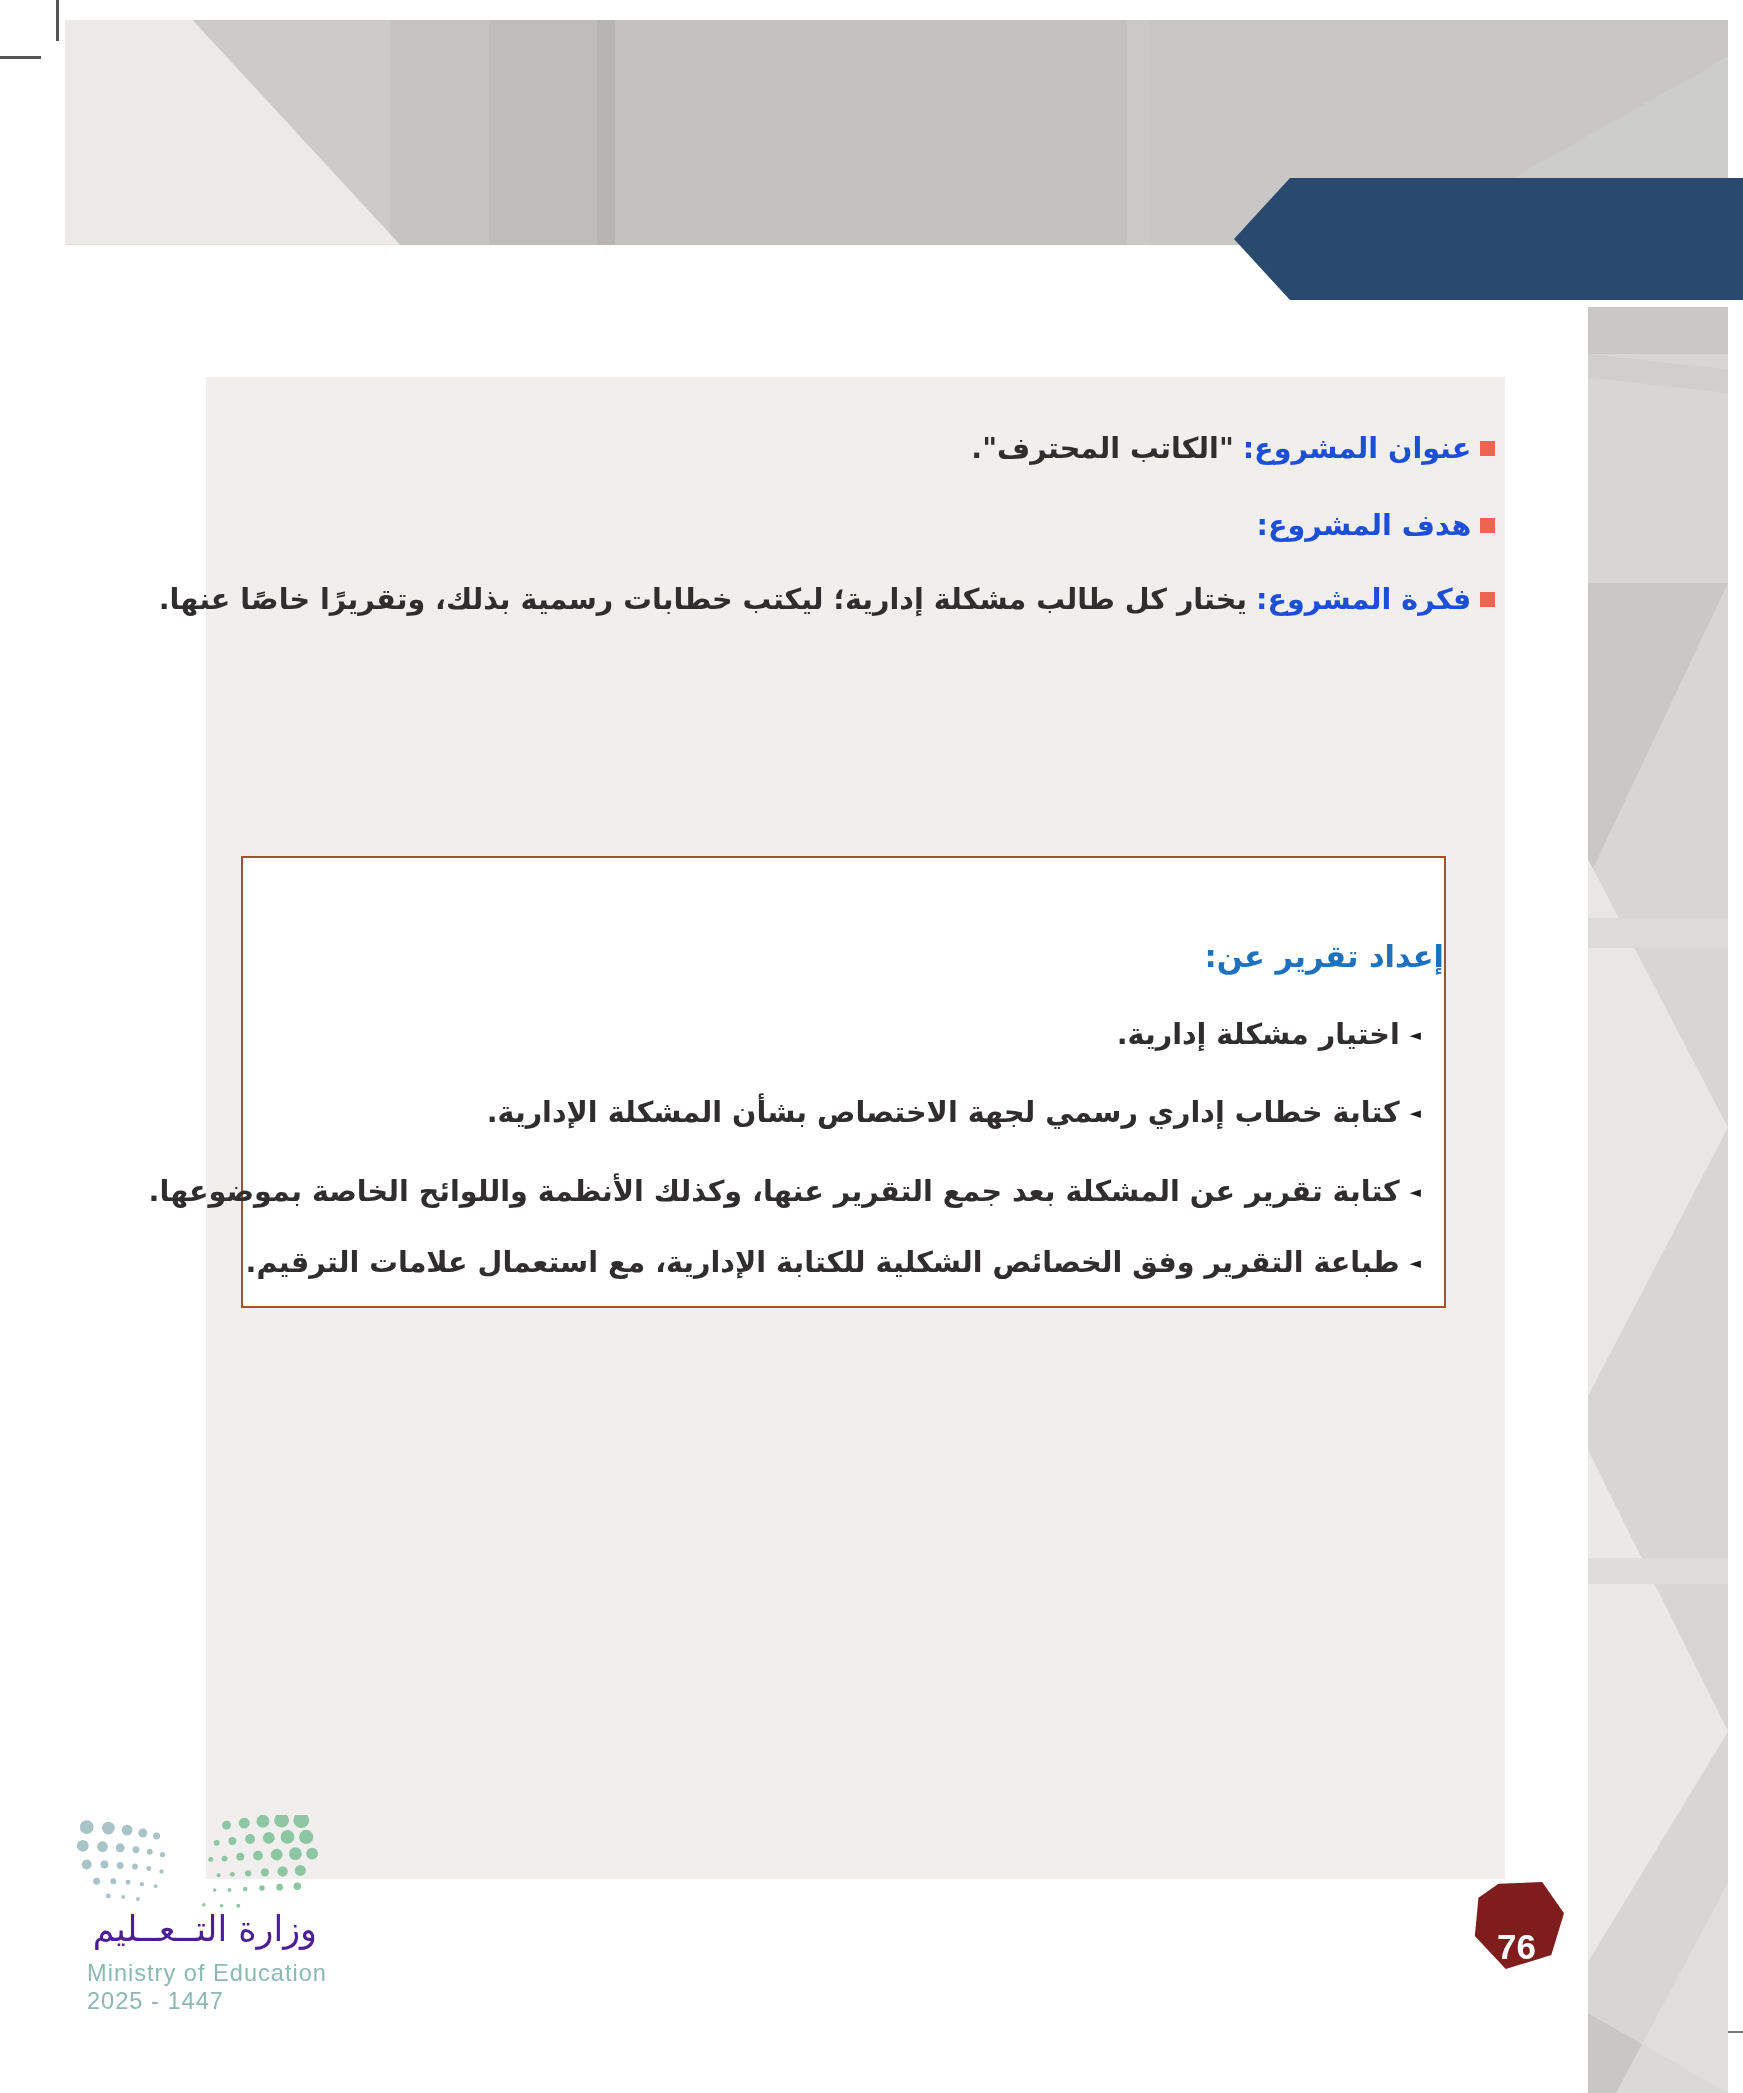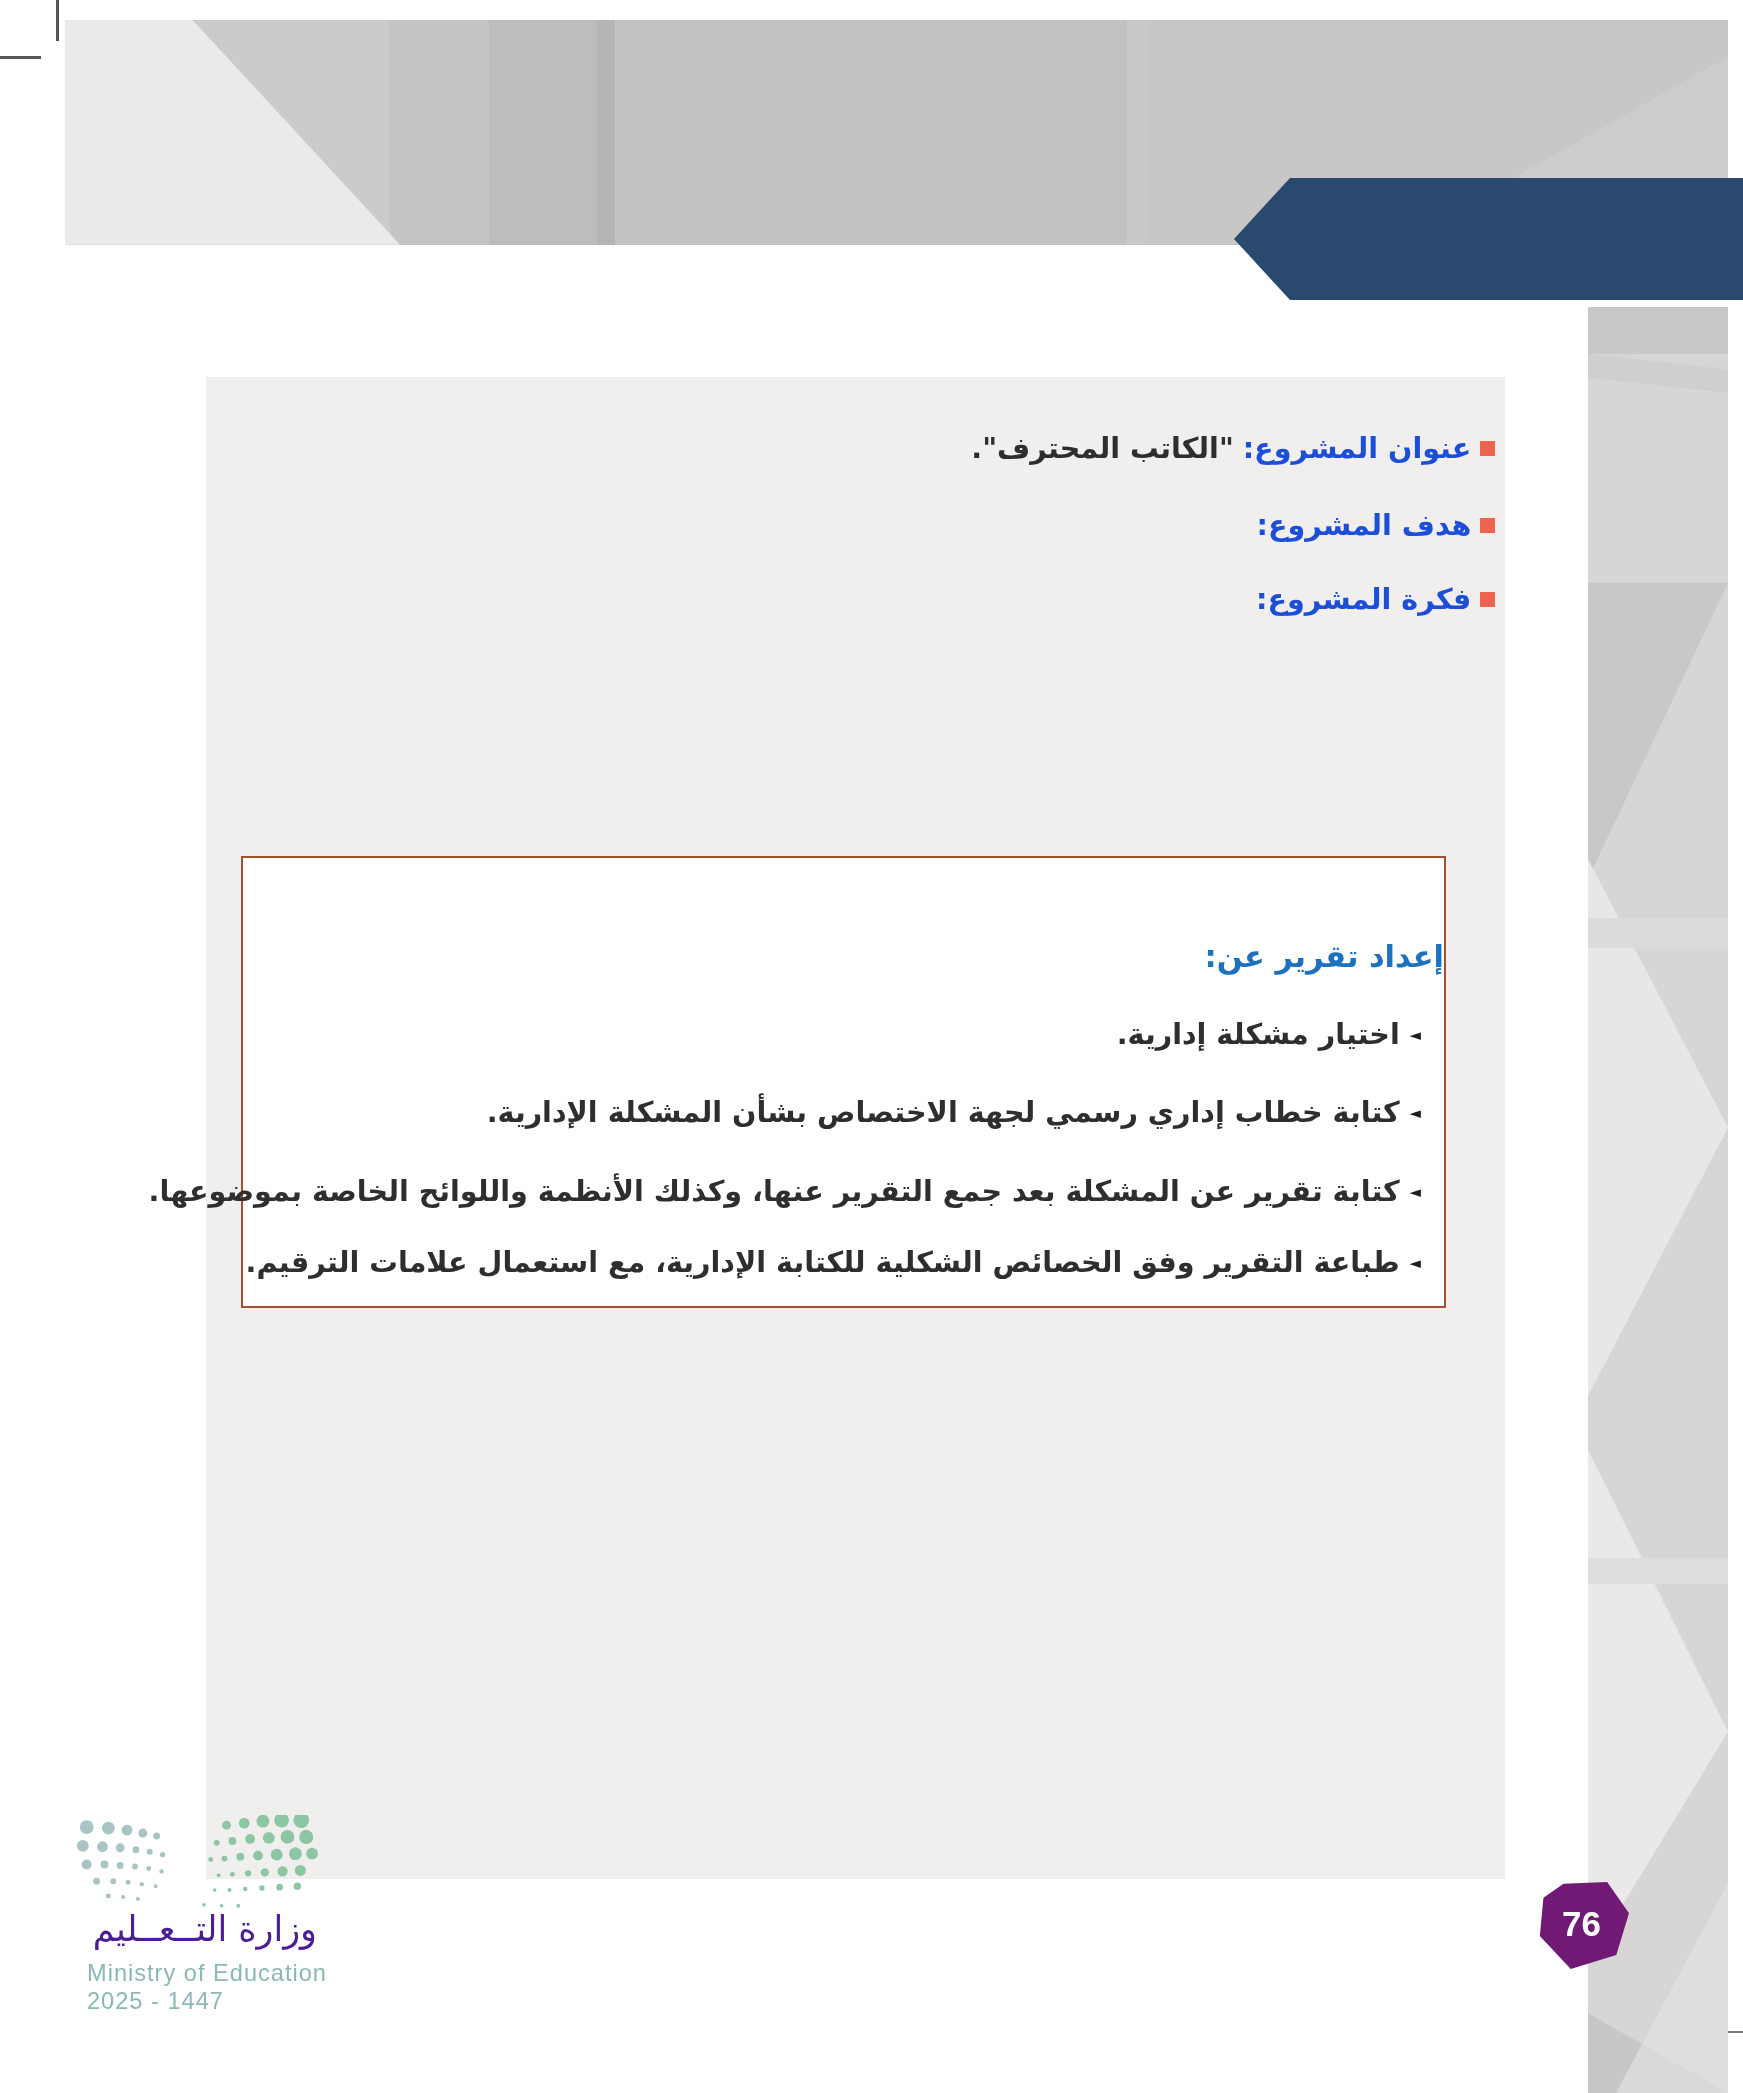--- a/index.html
+++ b/index.html
@@ -96,25 +96,25 @@
   
   .logo-dots { position:absolute; left:69px; top:1815px; width:251px; height:99px; }
   .logo-ar { position:absolute; left:69px; top:1909px; width:248px; direction:rtl;
       text-align:right; font-size:35px; color:#4c1d95; }
   .logo-en { position:absolute; left:87px; top:1960px; font-size:23.6px; letter-spacing:1px;
       color:#8bb8b4; font-family:"Liberation Sans", sans-serif; }
   .logo-year { position:absolute; left:87px; top:1988px; font-size:23.6px; letter-spacing:1px;
       color:#8bb8b4; font-family:"Liberation Sans", sans-serif; }
 
   
-  .page-badge { position:absolute; left:1538px; top:1882px; width:91px; height:87px;
-      background:#701a75;
+  .page-badge { position:absolute; left:1473px; top:1882px; width:91px; height:87px;
+      background:#7f1d1d;
       clip-path:polygon(28% 2%, 76% 0%, 100% 36%, 86% 84%, 36% 100%, 2% 62%, 6% 18%);
       filter:drop-shadow(5.9px 7.9px 5.9px rgba(0,0,0,.35));
-      display:flex; align-items:center; justify-content:center; }
+      display:flex; align-items:flex-end; justify-content:center; }
   .page-badge span { color:#ffffff; font-size:35px; font-weight:bold;
       font-family:"Liberation Sans", sans-serif; transform:translate(-2px,-2px); }
 </style>
 </head>
 <body>
 
 <div class="page">
 
   <div class="mark mark-tl-v"></div>
   <div class="mark mark-tl-h"></div>
@@ -154,20 +154,21 @@
     <span class="lbl">عنوان المشروع:</span>
     <span>"الكاتب المحترف".</span>
   </div>
   <div class="proj-row pr2">
     <span class="sq"></span>
     <span class="lbl">هدف المشروع:</span>
   </div>
   <div class="proj-row pr3">
     <span class="sq"></span>
     <span class="lbl">فكرة المشروع:</span>
+    <span>يختار كل طالب مشكلة إدارية؛ ليكتب خطابات رسمية بذلك، وتقريرًا خاصًا عنها.</span>
   </div>
 
   <div class="req-box"></div>
 
 
   <div class="req-heading">إعداد تقرير عن:</div>
 
   <div class="req-item ri1">
     <span class="tri">◄</span>
     <span>اختيار مشكلة إدارية.</span>

